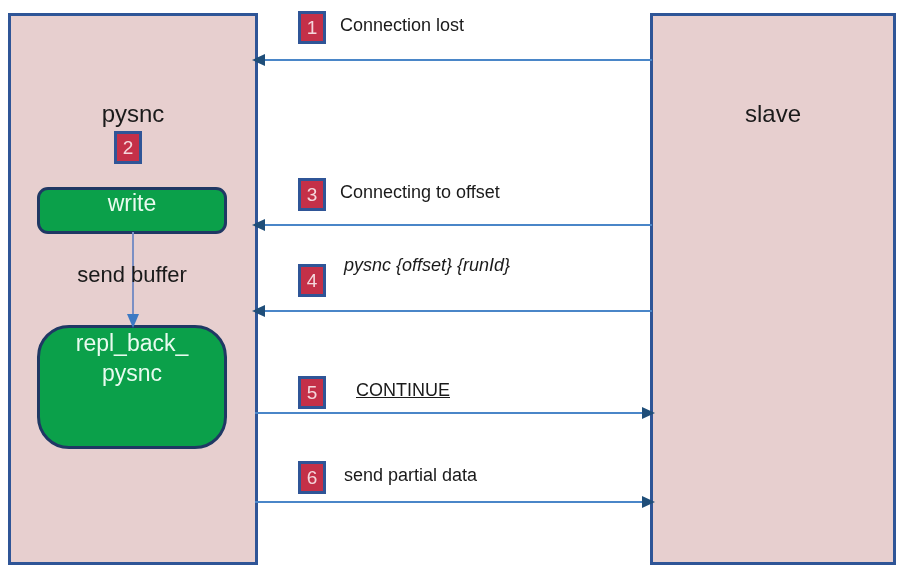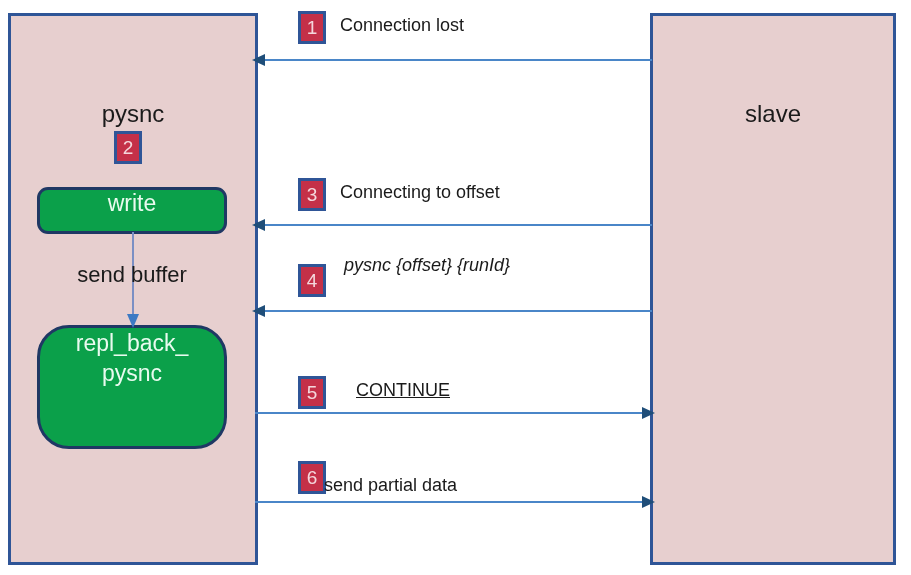--- a/index.html
+++ b/index.html
@@ -181,21 +181,21 @@
   <div class="msg-badge" style="left:298px; top:376px;">5</div>
   <div class="msg-text" style="left:356px; top:375px;text-decoration:underline;">CONTINUE</div>
   <div class="msg-line" style="left:255px; top:406px; width:400px;">
     <svg width="400" height="14" viewBox="0 0 400 14">
       <line x1="0" y1="7" x2="394" y2="7" stroke="#4a86c8" stroke-width="2"></line>
       <polygon points="400,7 387,1 387,13" fill="#1f4e79"></polygon>
     </svg>
   </div>
 
   <div class="msg-badge" style="left:298px; top:461px;">6</div>
-  <div class="msg-text" style="left:324px; top:460px;margin-top:10px;">send partial data</div>
+  <div class="msg-text" style="left:344px; top:460px;">send partial data</div>
   <div class="msg-line" style="left:255px; top:495px; width:400px;">
     <svg width="400" height="14" viewBox="0 0 400 14">
       <line x1="0" y1="7" x2="394" y2="7" stroke="#4a86c8" stroke-width="2"></line>
       <polygon points="400,7 387,1 387,13" fill="#1f4e79"></polygon>
     </svg>
   </div>
 
 </div>
 
 </body></html>

